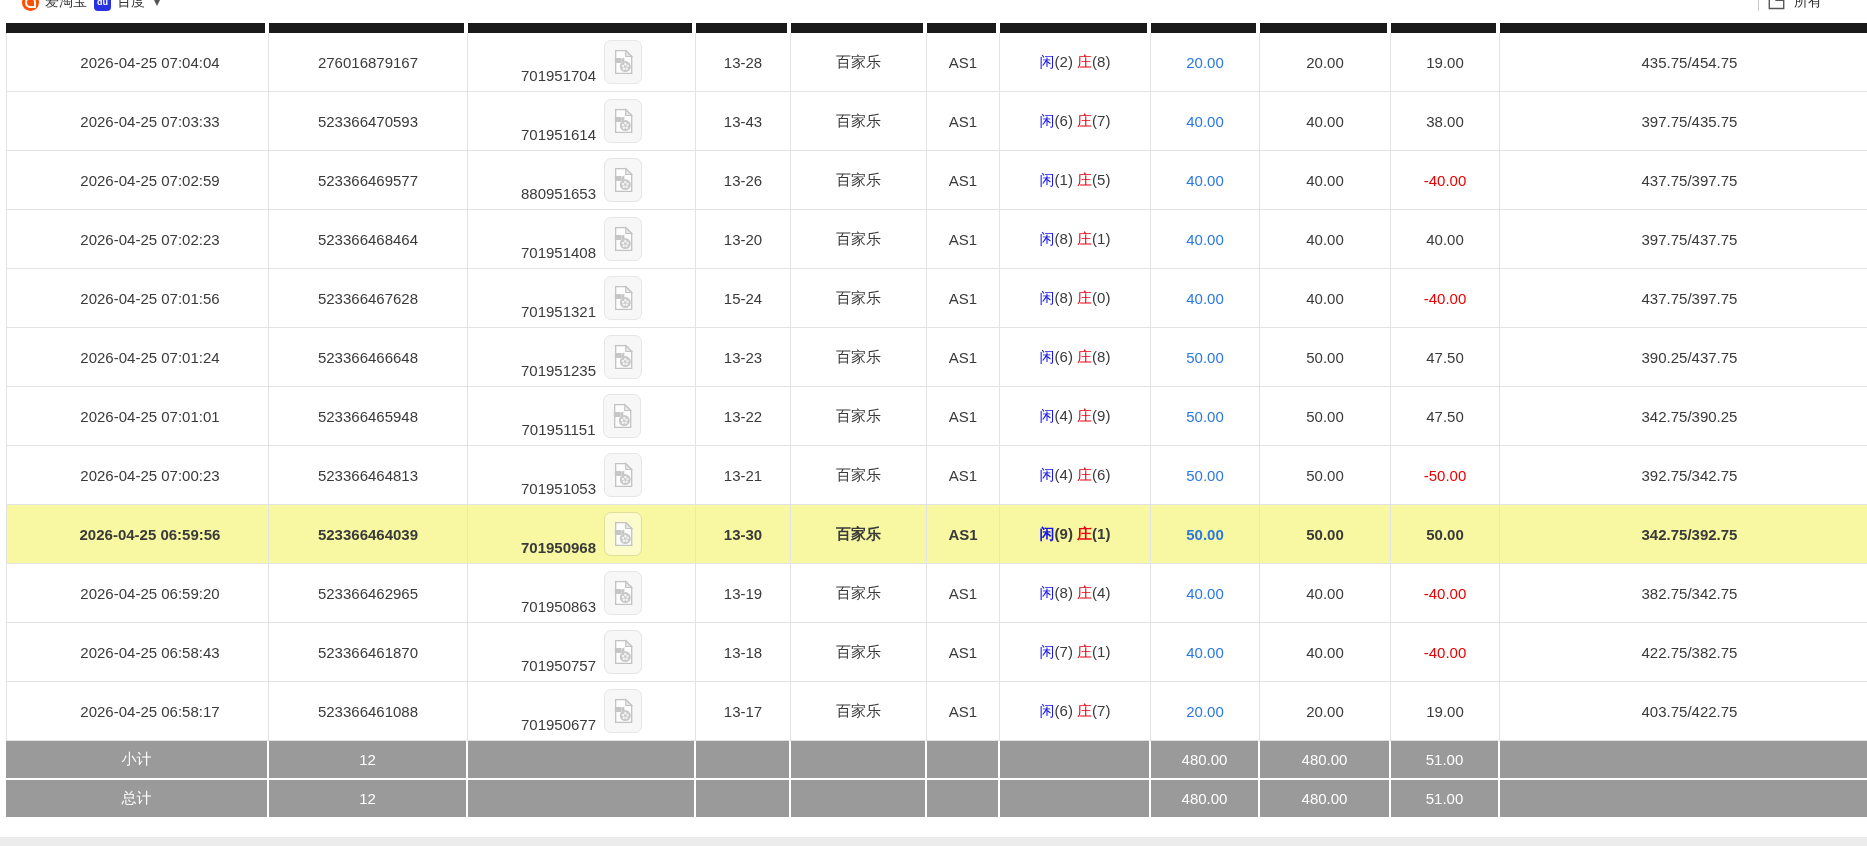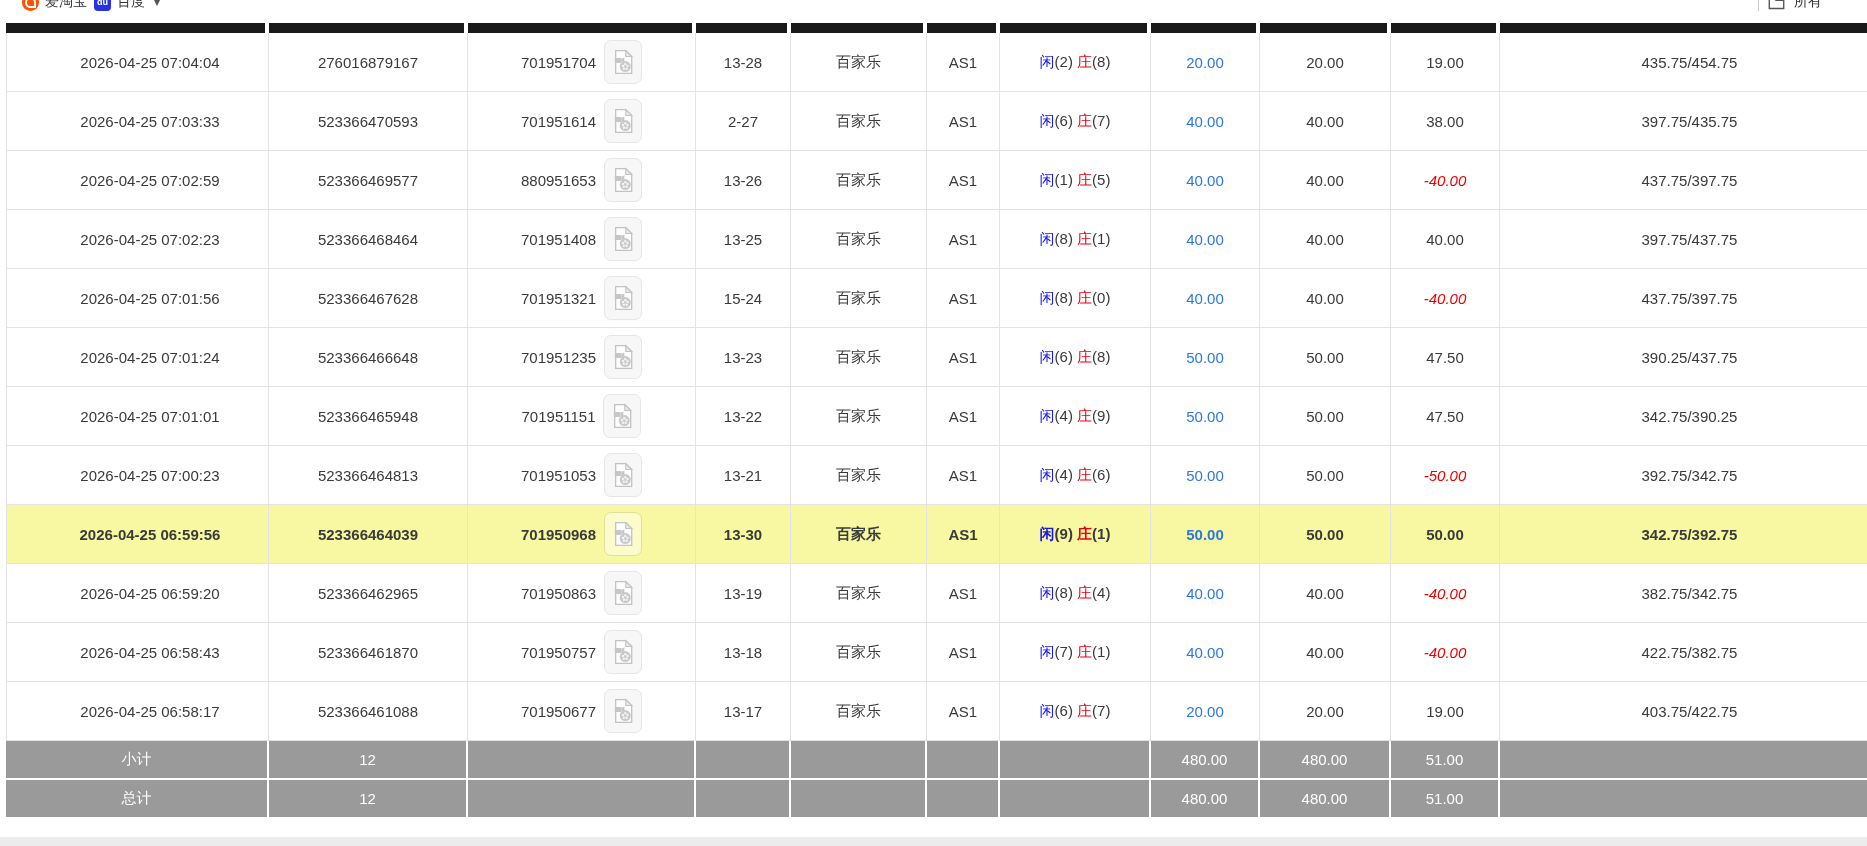--- a/index.html
+++ b/index.html
@@ -27,24 +27,24 @@
 
   
   table{border-collapse:separate;border-spacing:0;table-layout:fixed;position:absolute;top:23px;left:6px;width:1874px;}
   th.hstrip{height:10px;background:var(--strip-black);border-right:4px solid #fff;padding:0;}
   th.hstrip:last-child{border-right:none;}
   td{border-right:1px solid var(--grid);border-bottom:1px solid var(--grid);text-align:center;
      font-size:15px;height:59px;padding:0 4px;overflow:hidden;white-space:nowrap;}
   tr.data td:first-child{border-left:1px solid var(--grid);padding-left:29px;}
   tr.hl td{background:var(--hl-yellow);font-weight:bold;}
   .bet{color:var(--accent-blue);}
-  .neg{color:var(--neg-red);font-style:italic;}
+  .neg{color:var(--neg-red);}
   .p-lab{color:var(--player-blue);}
   .b-lab{color:var(--banker-red);}
-  .gid-wrap{display:inline-flex;align-items:center;gap:8px;}
+  .gid-wrap{display:inline-flex;align-items:flex-end;gap:8px;}
   .video-btn{width:38px;height:44px;border:1px solid #e6e6e6;border-radius:7px;background:#f7f7f7;
      display:inline-flex;align-items:center;justify-content:center;cursor:pointer;}
   tr.hl .video-btn{background:rgba(255,255,255,0.45);border-color:#e0e09a;}
   tr.summary td{background:var(--summary-bg);color:#fff;border-right:2px solid #fff;border-bottom:2px solid #fff;height:39px;font-size:15px;}
   tr.summary td:first-child{border-left:none;}
   .bottom-strip{position:absolute;left:0;bottom:0;width:1867px;height:9px;background:#ececec;}
 </style>
 </head>
 <body>
 
@@ -145,21 +145,21 @@
       <path d="M10.5 10.5 l3 -1.5 v7 l-3 -1.5 z" fill="#c6c6c6"></path>
       <circle cx="14.5" cy="19" r="6" fill="#c9c9c9"></circle>
       <circle cx="14.5" cy="16.4" r="1.3" fill="#f4f4f4"></circle>
       <circle cx="12" cy="18.3" r="1.3" fill="#f4f4f4"></circle>
       <circle cx="17" cy="18.3" r="1.3" fill="#f4f4f4"></circle>
       <circle cx="13" cy="21.3" r="1.3" fill="#f4f4f4"></circle>
       <circle cx="16" cy="21.3" r="1.3" fill="#f4f4f4"></circle>
     </svg>
   </span>
             </span></td>
-          <td>2-27</td>
+          <td>13-43</td>
           <td>百家乐</td>
           <td>AS1</td>
           <td><span class="p-lab">闲</span><span>(6) </span><span class="b-lab">庄</span><span>(7)</span></td>
           <td class="bet">40.00</td>
           <td>40.00</td>
           <td>38.00</td>
           <td>397.75/435.75</td>
         </tr>
         <tr class="data">
           <td>2026-04-25 07:02:59</td>
@@ -203,21 +203,21 @@
       <path d="M10.5 10.5 l3 -1.5 v7 l-3 -1.5 z" fill="#c6c6c6"></path>
       <circle cx="14.5" cy="19" r="6" fill="#c9c9c9"></circle>
       <circle cx="14.5" cy="16.4" r="1.3" fill="#f4f4f4"></circle>
       <circle cx="12" cy="18.3" r="1.3" fill="#f4f4f4"></circle>
       <circle cx="17" cy="18.3" r="1.3" fill="#f4f4f4"></circle>
       <circle cx="13" cy="21.3" r="1.3" fill="#f4f4f4"></circle>
       <circle cx="16" cy="21.3" r="1.3" fill="#f4f4f4"></circle>
     </svg>
   </span>
             </span></td>
-          <td>13-25</td>
+          <td>13-20</td>
           <td>百家乐</td>
           <td>AS1</td>
           <td><span class="p-lab">闲</span><span>(8) </span><span class="b-lab">庄</span><span>(1)</span></td>
           <td class="bet">40.00</td>
           <td>40.00</td>
           <td>40.00</td>
           <td>397.75/437.75</td>
         </tr>
         <tr class="data">
           <td>2026-04-25 07:01:56</td>

